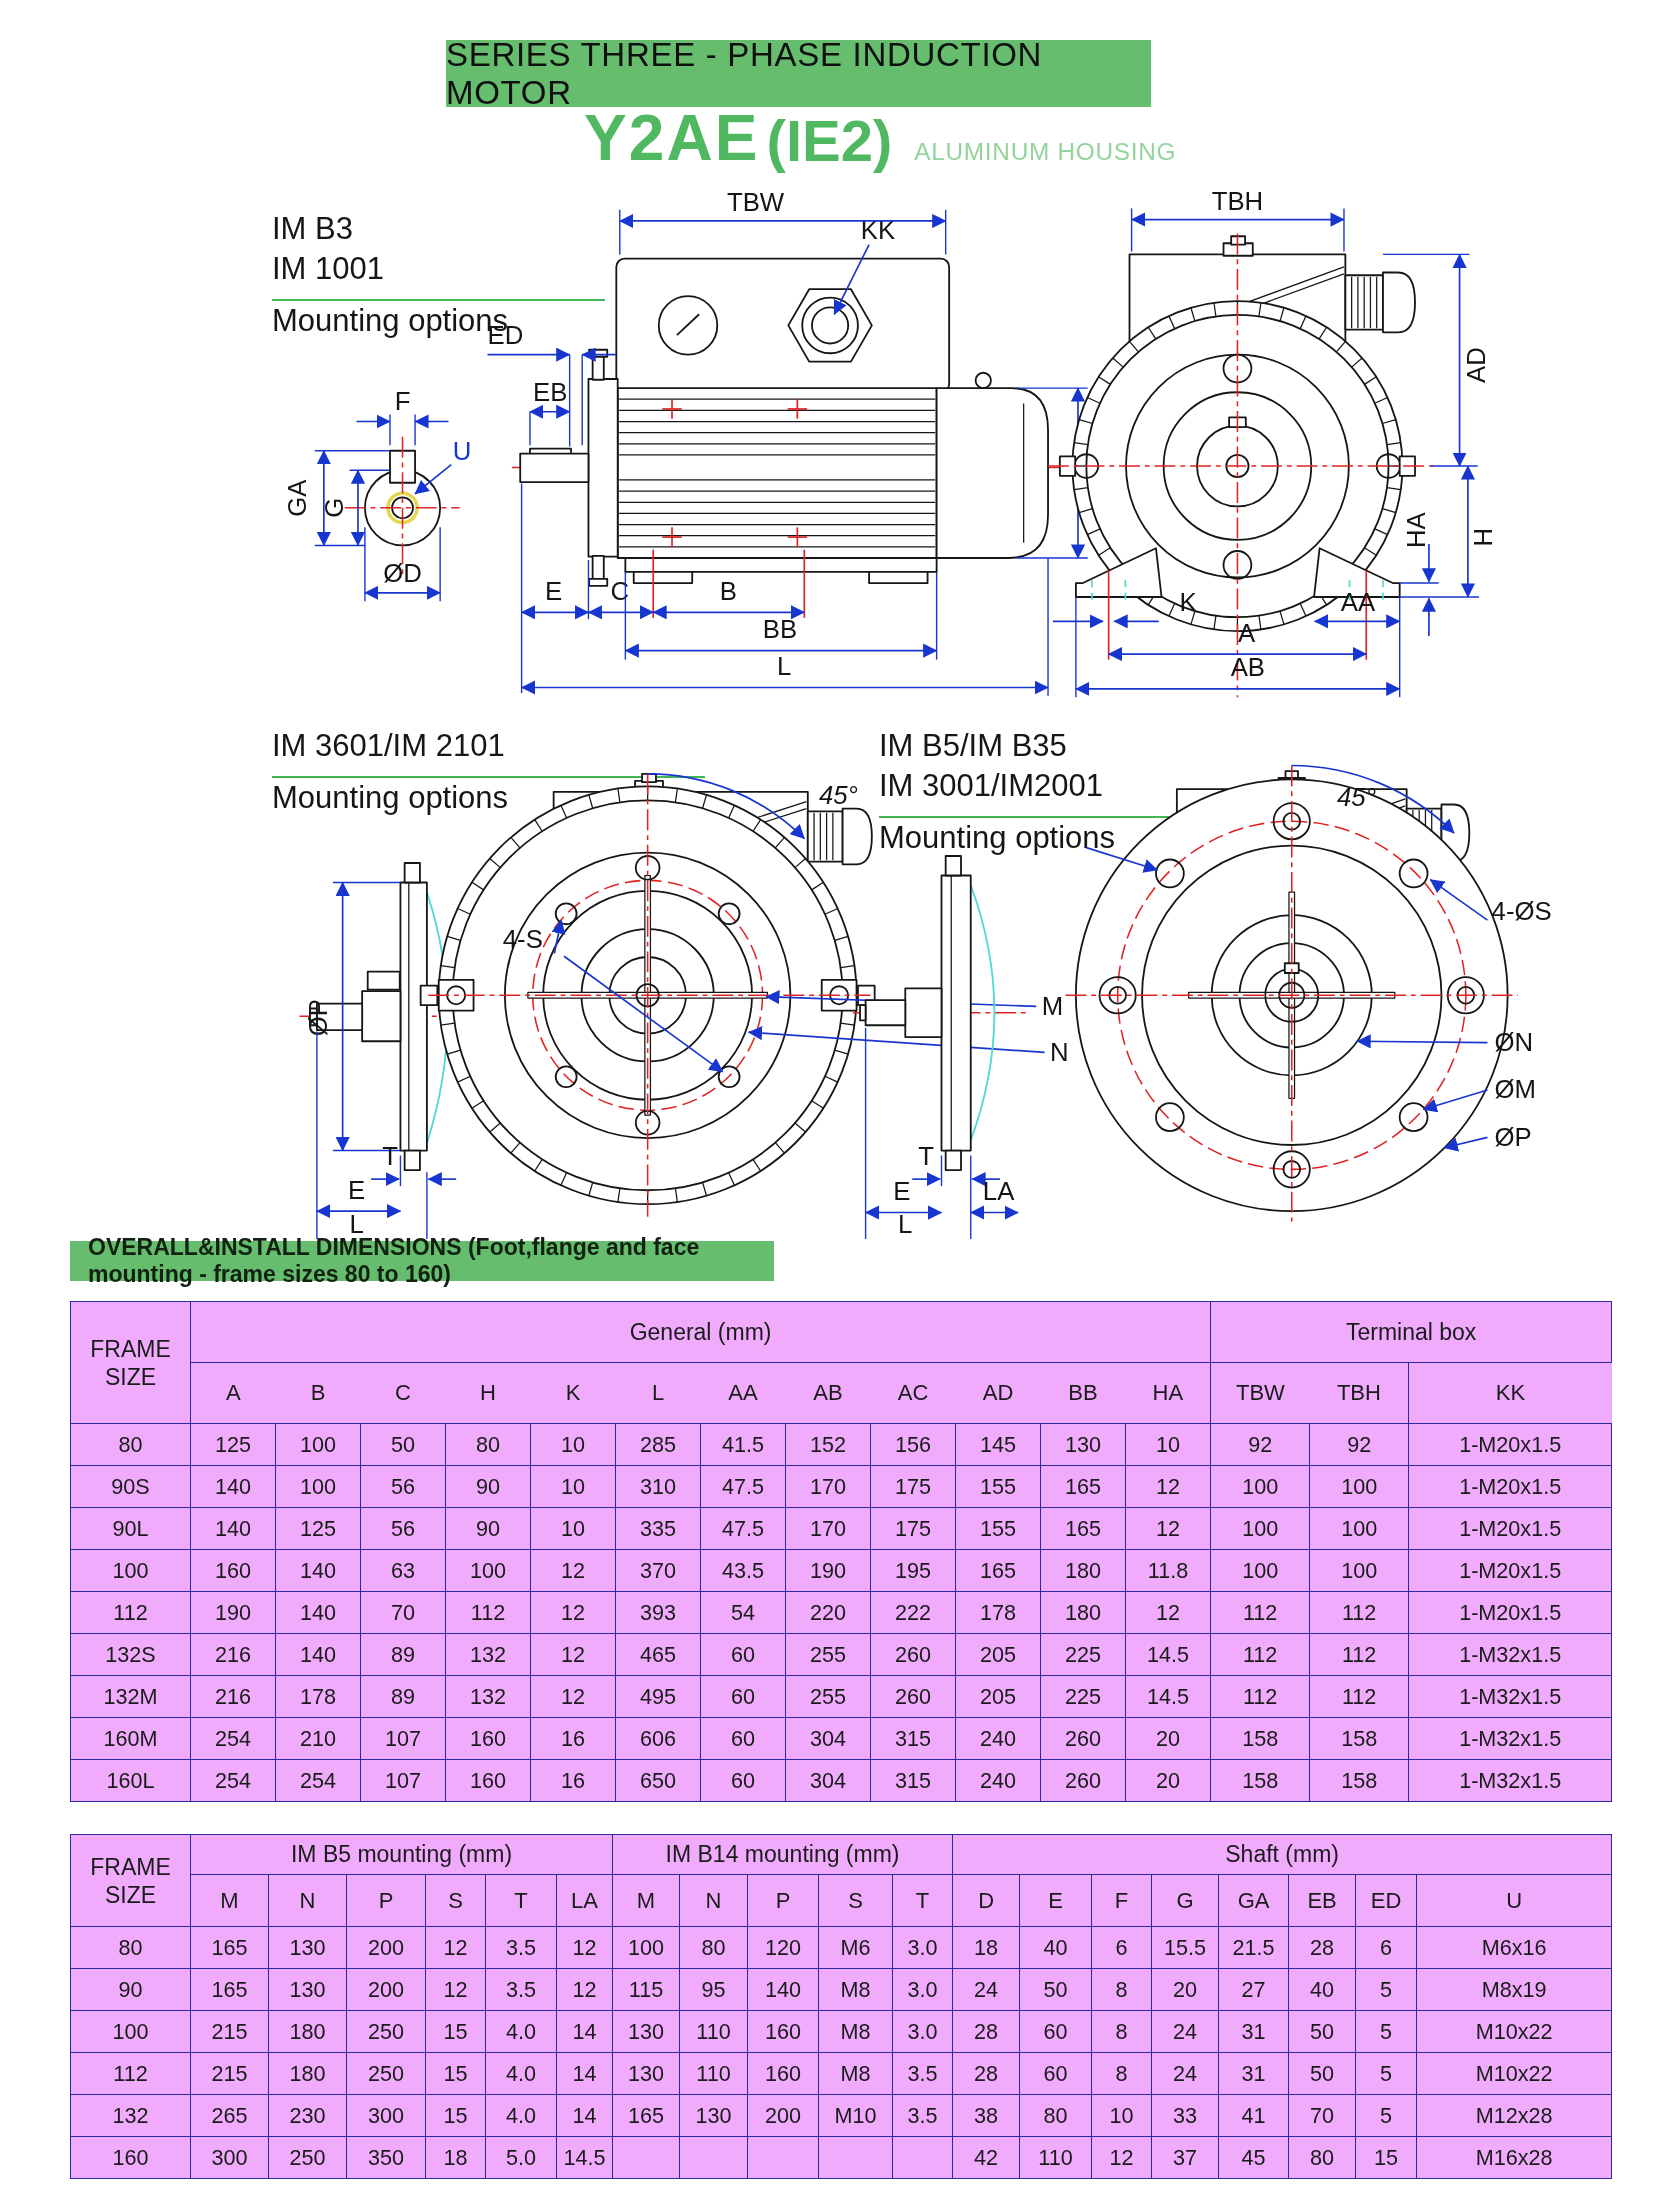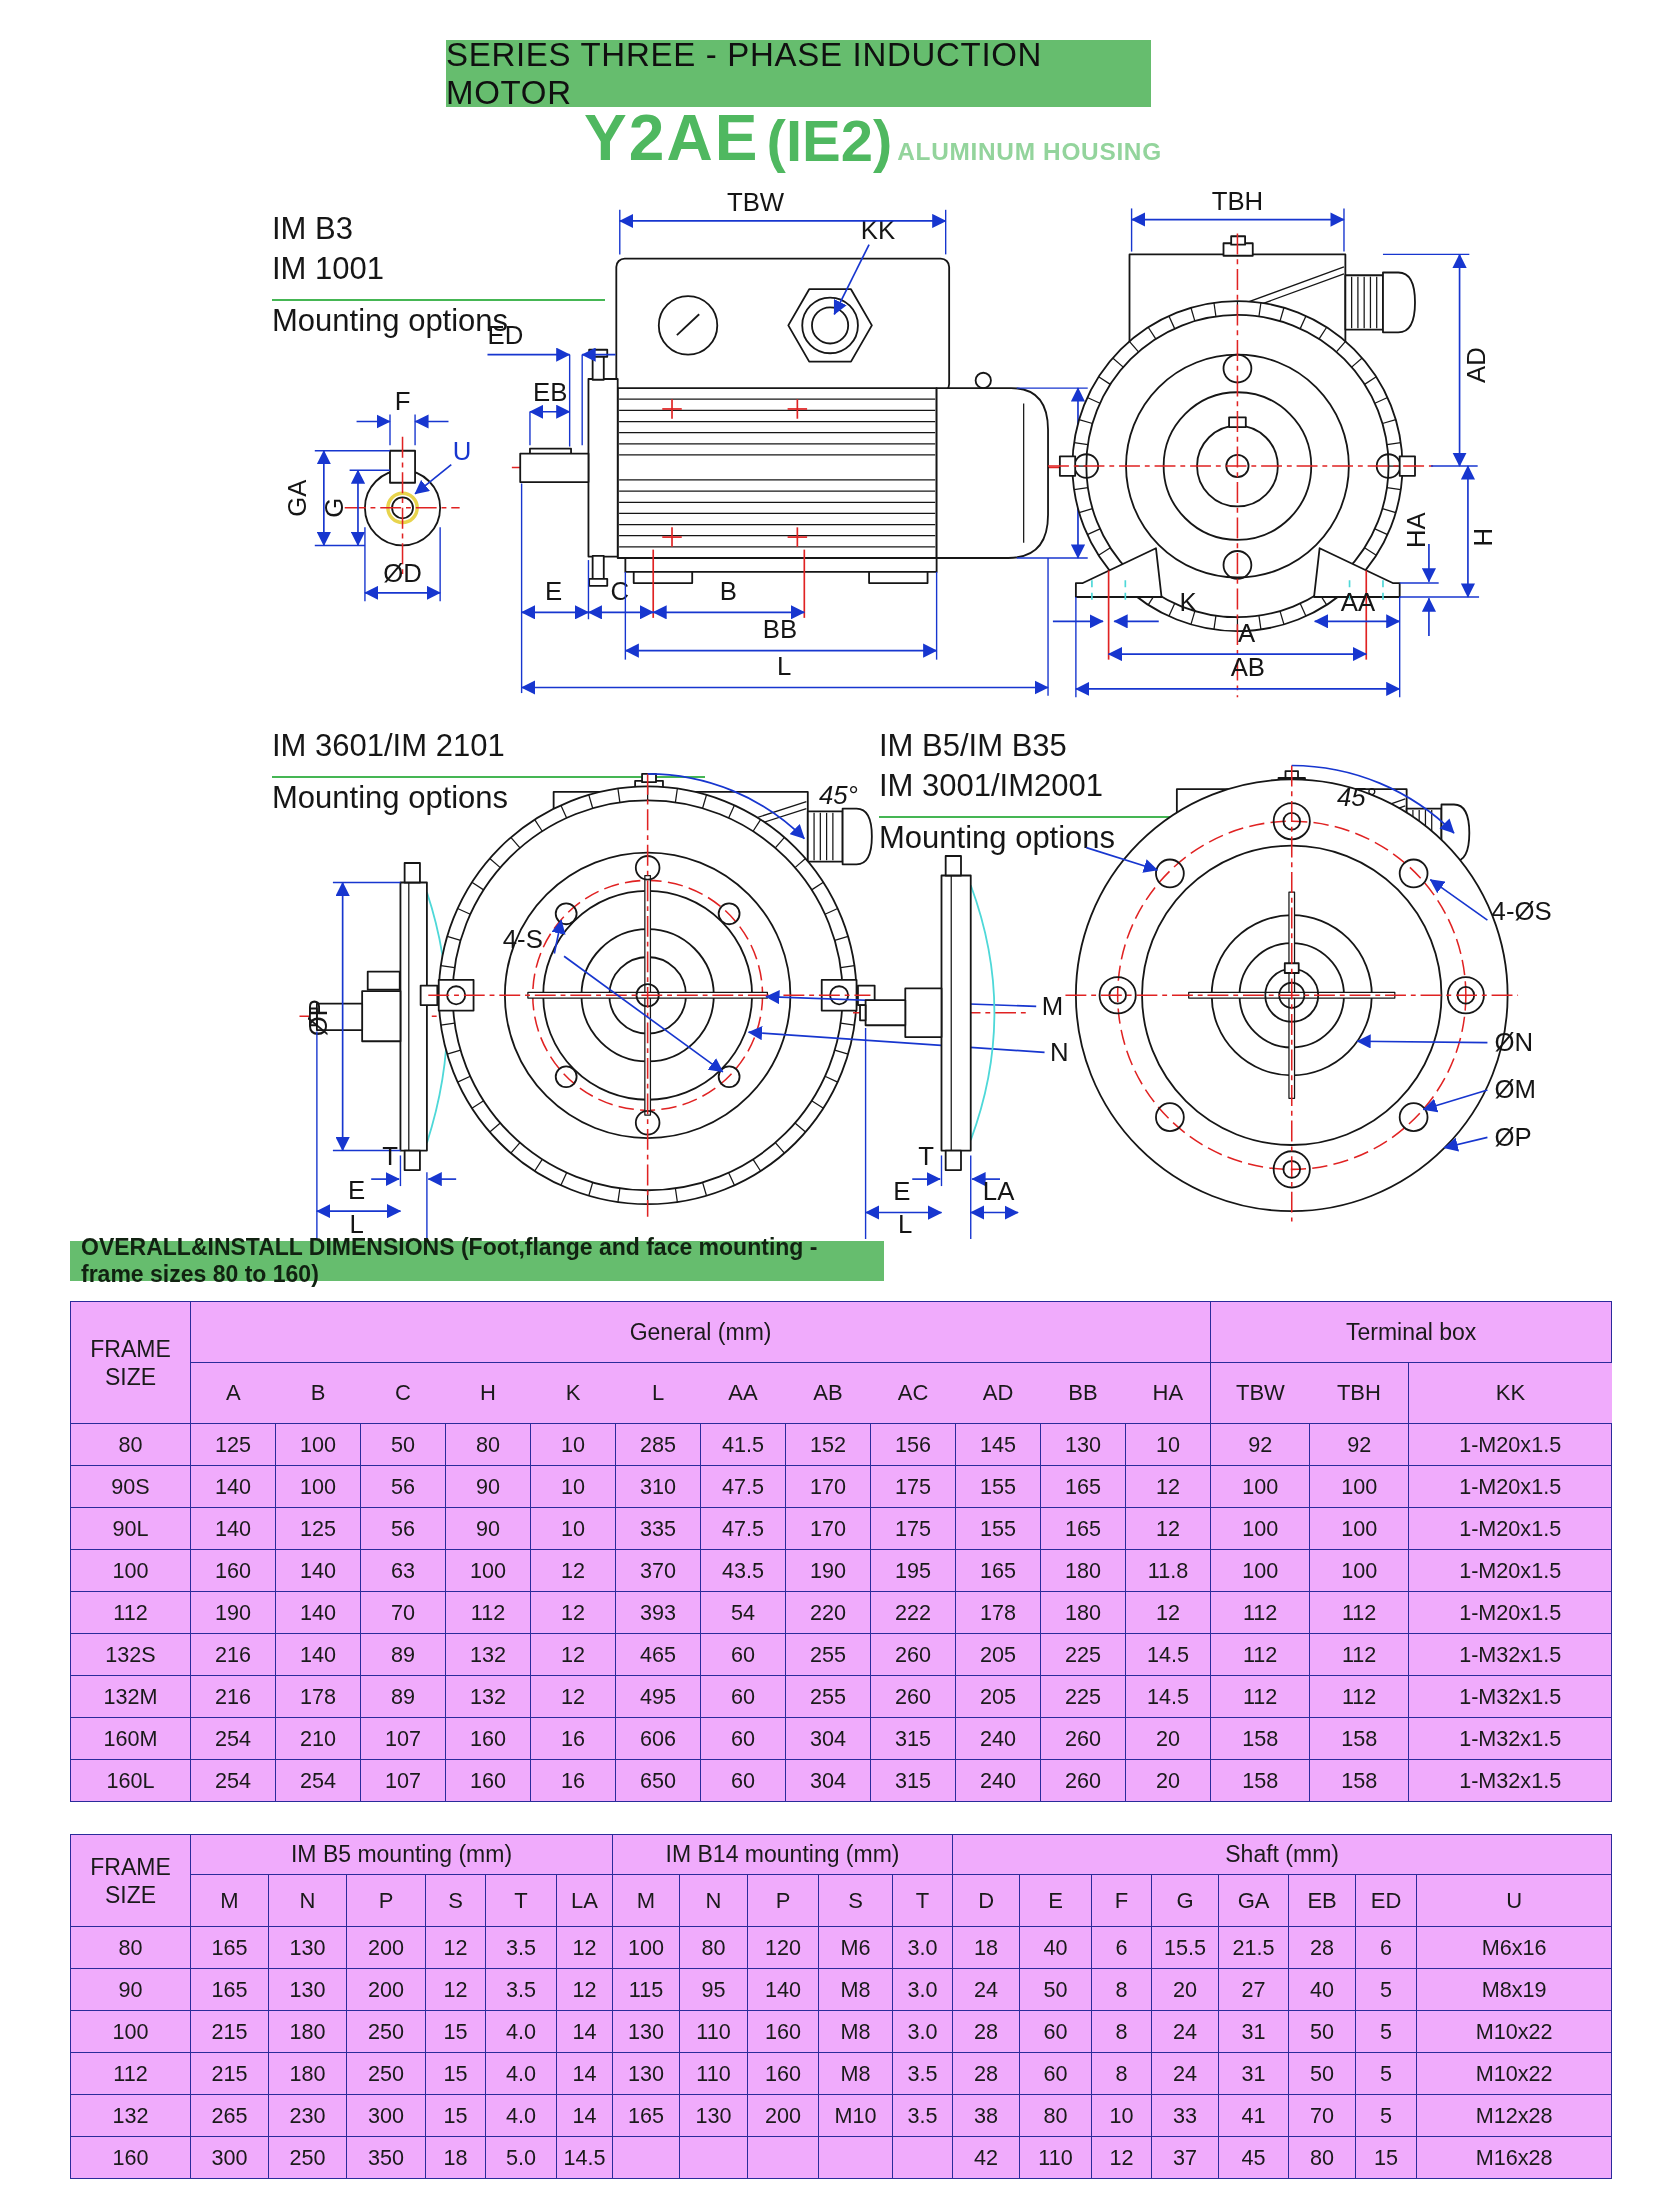--- a/index.html
+++ b/index.html
@@ -3,25 +3,25 @@
 <meta charset="utf-8">
 <style>
   html,body{margin:0;padding:0;background:#ffffff;}
   .page{position:relative;width:1672px;height:2194px;background:#ffffff;overflow:hidden;
         font-family:"Liberation Sans",sans-serif;color:#161616;}
   .titlebar{position:absolute;left:446px;top:40px;width:705px;height:67px;background:#66bd6e;
         display:flex;align-items:center;justify-content:center;font-size:33px;letter-spacing:0.7px;color:#101010;}
   .subtitle{position:absolute;left:584px;top:106px;display:flex;align-items:flex-end;}
   .subtitle .model{font-size:64px;font-weight:bold;color:#4fb860;letter-spacing:2.1px;line-height:1;}
   .subtitle .ie{font-size:58px;font-weight:bold;color:#4fb860;margin-left:7px;line-height:1;}
-  .subtitle .suffix{font-size:24.4px;font-weight:bold;color:#93d49c;margin-left:5px;letter-spacing:0.7px;line-height:1;padding-bottom:5.6px;}
+  .subtitle .suffix{font-size:24.4px;font-weight:normal;color:#93d49c;margin-left:22px;letter-spacing:0.7px;line-height:1;padding-bottom:5.6px;}
   .imblock{position:absolute;font-size:31px;line-height:40px;color:#161616;}
   .imblock .ul{border-bottom:2.8px solid #45b654;padding-bottom:10px;}
-  .banner{position:absolute;left:70px;top:1241px;width:814px;height:40px;background:#66bd6e;
-        display:flex;align-items:center;padding-left:11px;box-sizing:border-box;
+  .banner{position:absolute;left:70px;top:1241px;width:704px;height:40px;background:#66bd6e;
+        display:flex;align-items:center;padding-left:18px;box-sizing:border-box;
         font-size:23px;font-weight:bold;color:#112211;}
   .dimtable{position:absolute;border-collapse:collapse;table-layout:fixed;background:#f0abfc;}
   .dimtable th,.dimtable td{border:1.4px solid #2b2b9b;text-align:center;vertical-align:middle;
         font-size:21.6px;font-weight:normal;padding:0;color:#1a1a1a;}
   .dimtable .grouprow th{font-size:23px;}
   .framehead{font-size:23px;line-height:28px;}
   .t1 .subhead th{border-left:none;border-right:none;font-size:22px;}
   .t1 .subhead th.lb{border-left:1.4px solid #2b2b9b;}
   .t1 tbody tr{height:42px;}
   .t2 tbody tr{height:42px;}

